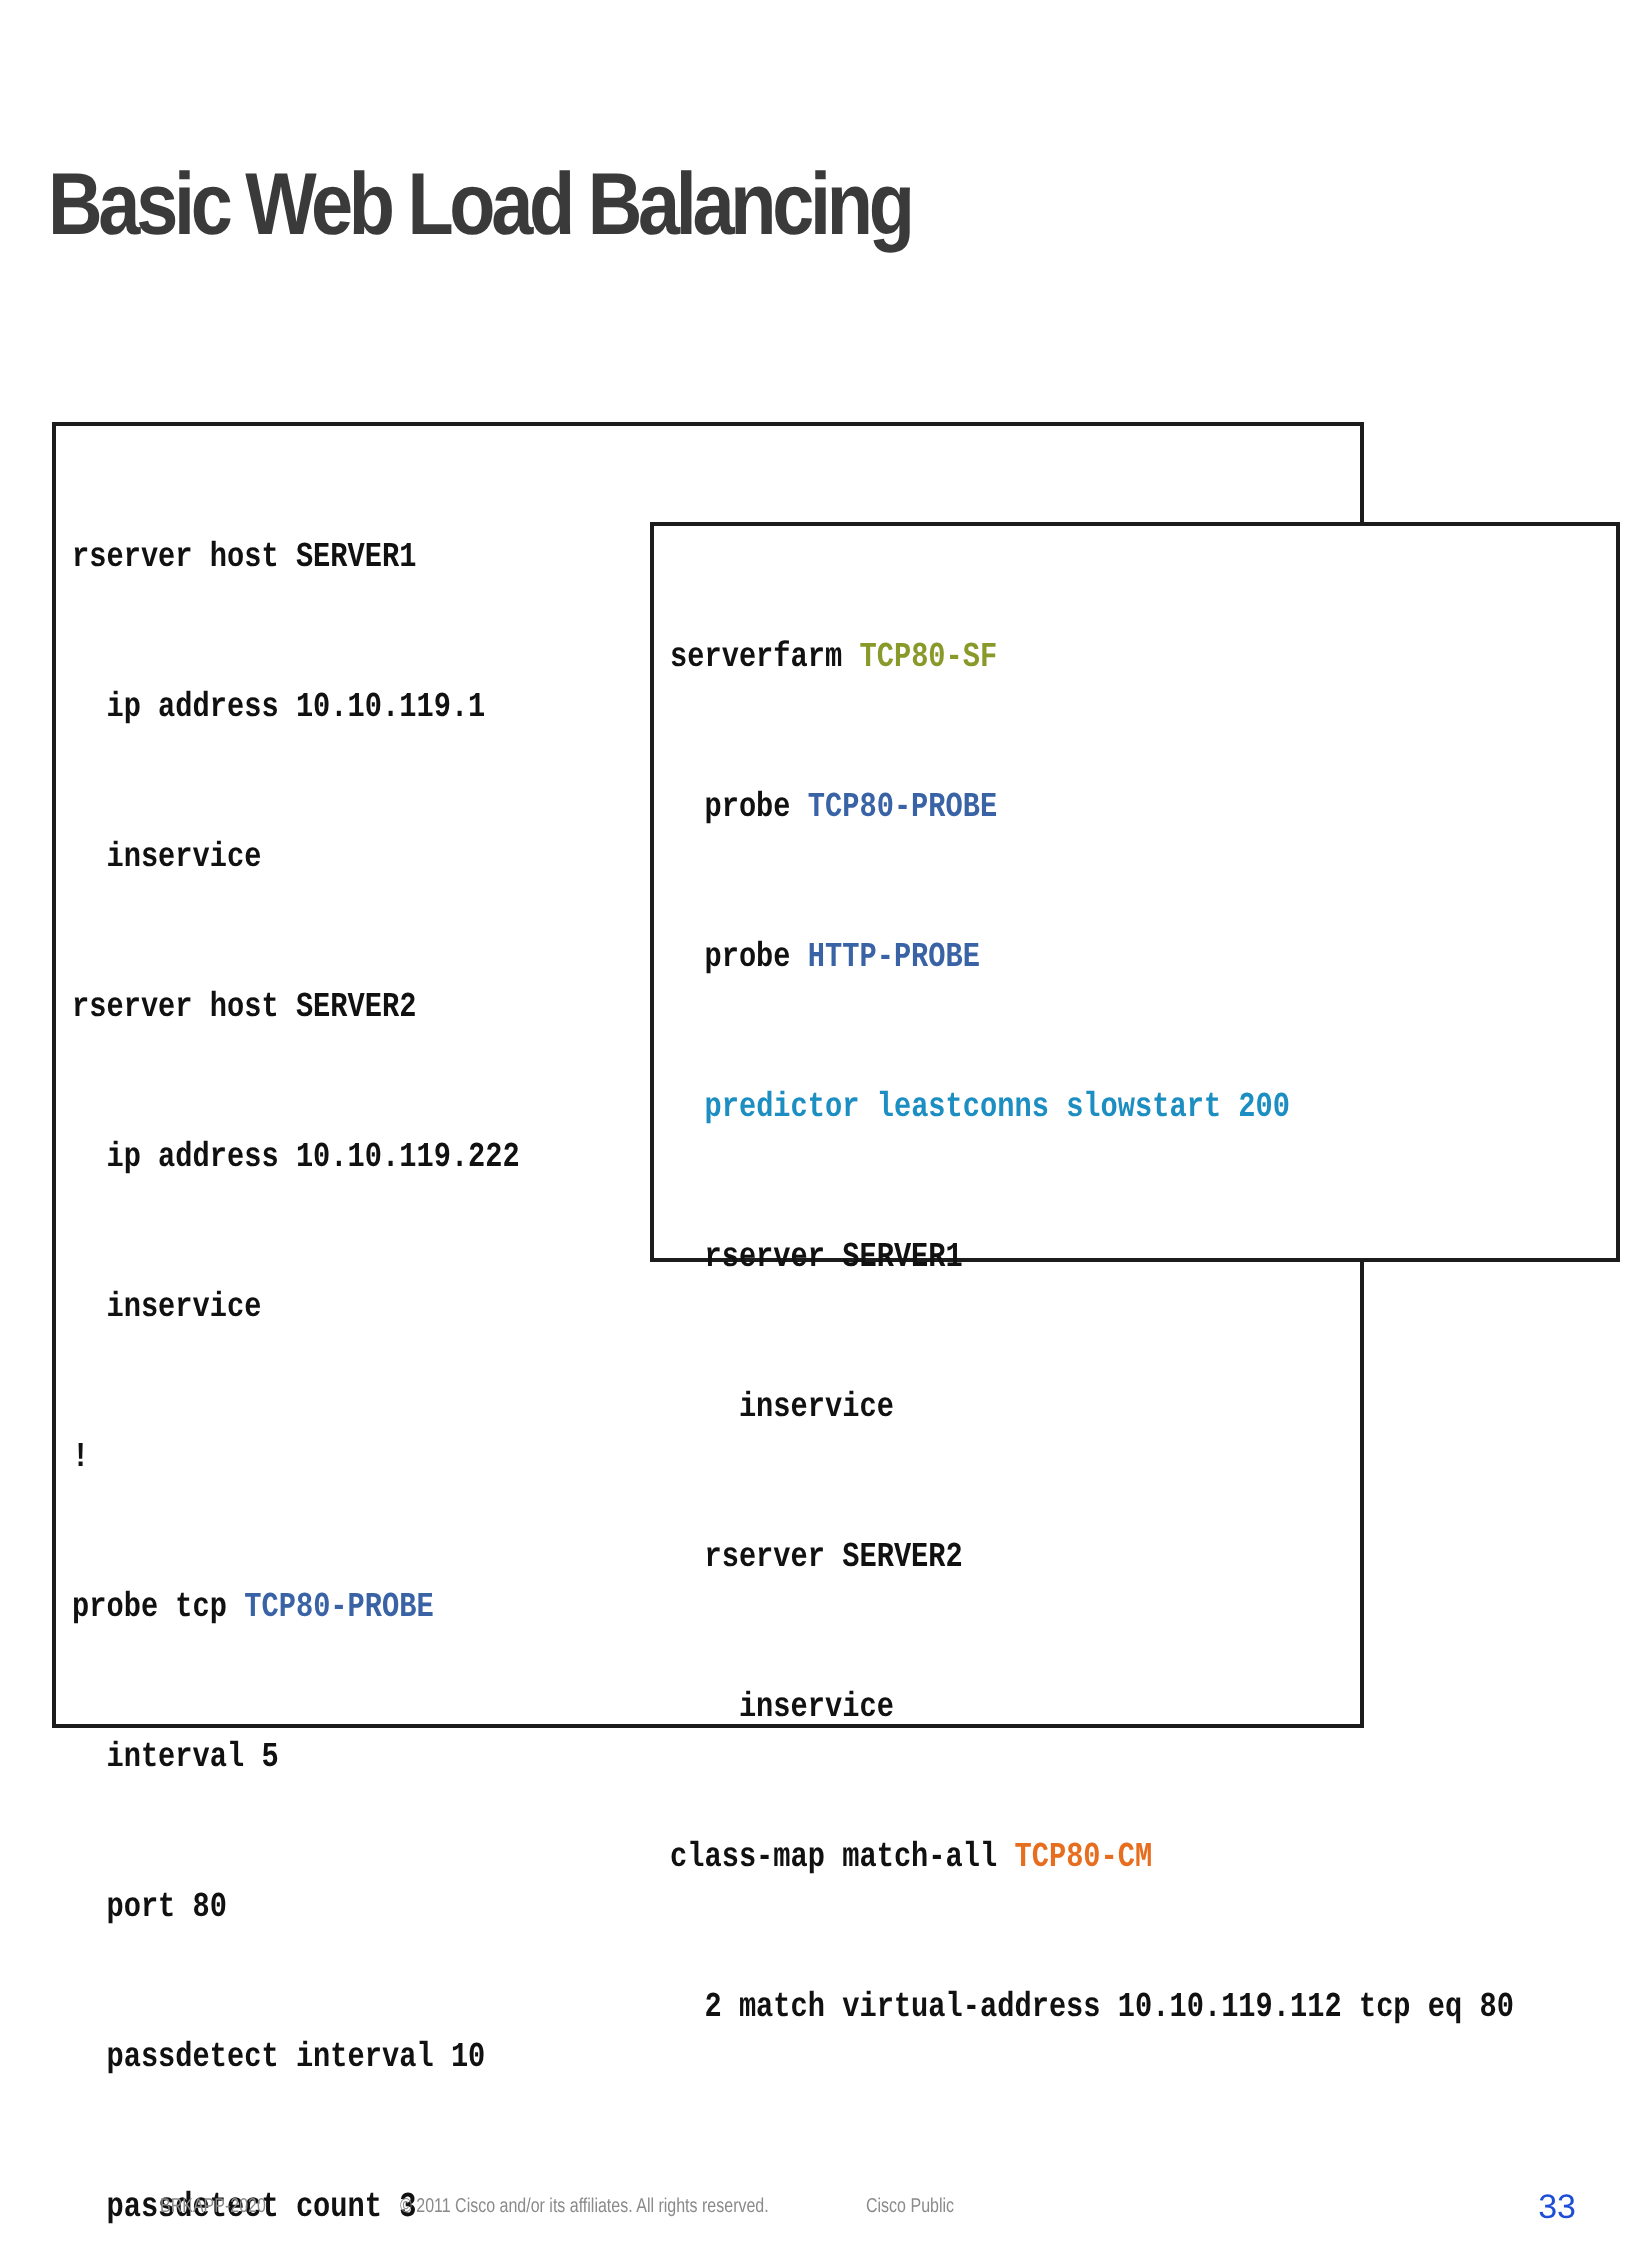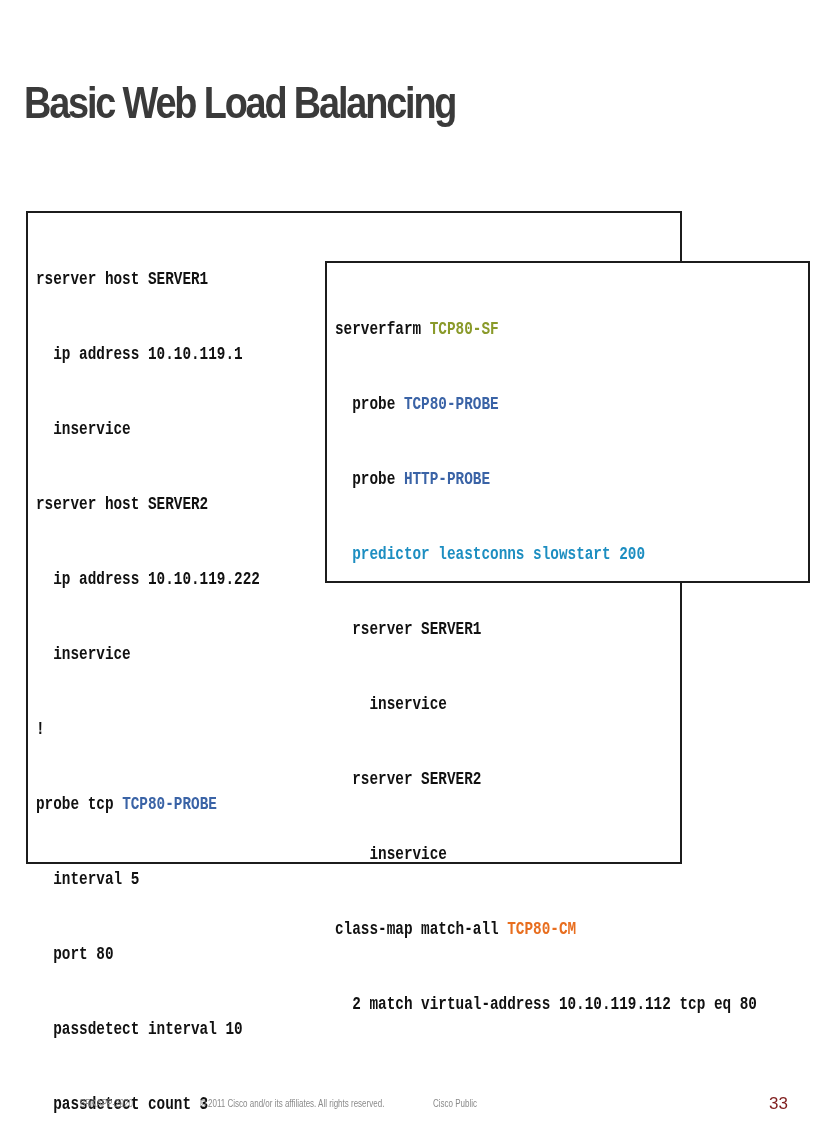--- a/index.html
+++ b/index.html
@@ -14,21 +14,21 @@
       font-weight: bold; font-size: 44px; color: #3a3a3a;
       letter-spacing: -2.5px;
       transform: scaleX(0.86); transform-origin: left top;
       margin: 0;
     }
     .code-box {
       position: absolute; background: #ffffff;
       border: 2px solid #1c1c1c; box-sizing: border-box; padding-left: 16px;
     }
     .outer-box { left: 26px; top: 211px; width: 656px; height: 653px; }
-    .inner-box { left: 325px; top: 261px; width: 485px; height: 322px; z-index: 2; }
+    .inner-box { left: 325px; top: 261px; width: 485px; height: 370px; z-index: 2; }
     .code-lines {
       position: absolute; margin: 0; padding: 0; list-style: none;
       font-family: "Liberation Mono", monospace; font-weight: bold;
       font-size: 17.5px; color: #111111;
       transform: scaleX(0.82); transform-origin: left top;
       white-space: pre;
     }
     .outer-box .code-lines { left: 8px; top: 14px; }
     .inner-box .code-lines { left: 8px; top: 14px; }
     .code-line { height: 35px; line-height: 25px; }
@@ -38,21 +38,21 @@
     .c-orange { color: #e86e1f; }
     .footer {
       position: absolute; top: 1098px; font-size: 10px; color: #8a8a8a;
       font-family: "Liberation Sans", sans-serif;
       transform: scaleX(0.8); transform-origin: left top;
     }
     .footer-code { left: 80px; }
     .footer-copyright { left: 200px; }
     .footer-classification { left: 433px; }
     .page-number {
-      position: absolute; right: 28px; top: 1094px; font-size: 17px; color: #7f1d1d;
+      position: absolute; right: 28px; top: 1094px; font-size: 17px; color: #1d4ed8;
       font-family: "Liberation Sans", sans-serif;
     }
   </style>
 </head>
 <body>
 
 <h1 class="slide-title">Basic Web Load Balancing</h1>
 
 <div class="code-box outer-box">
   <ul class="code-lines">

